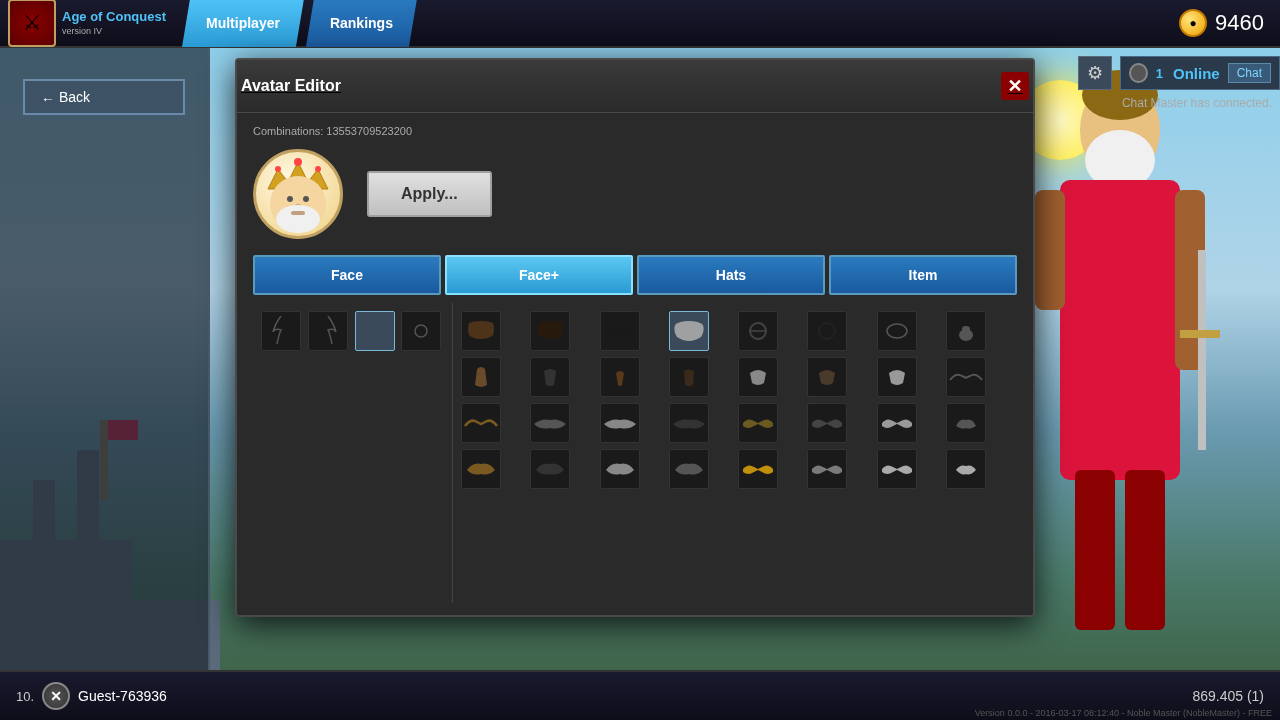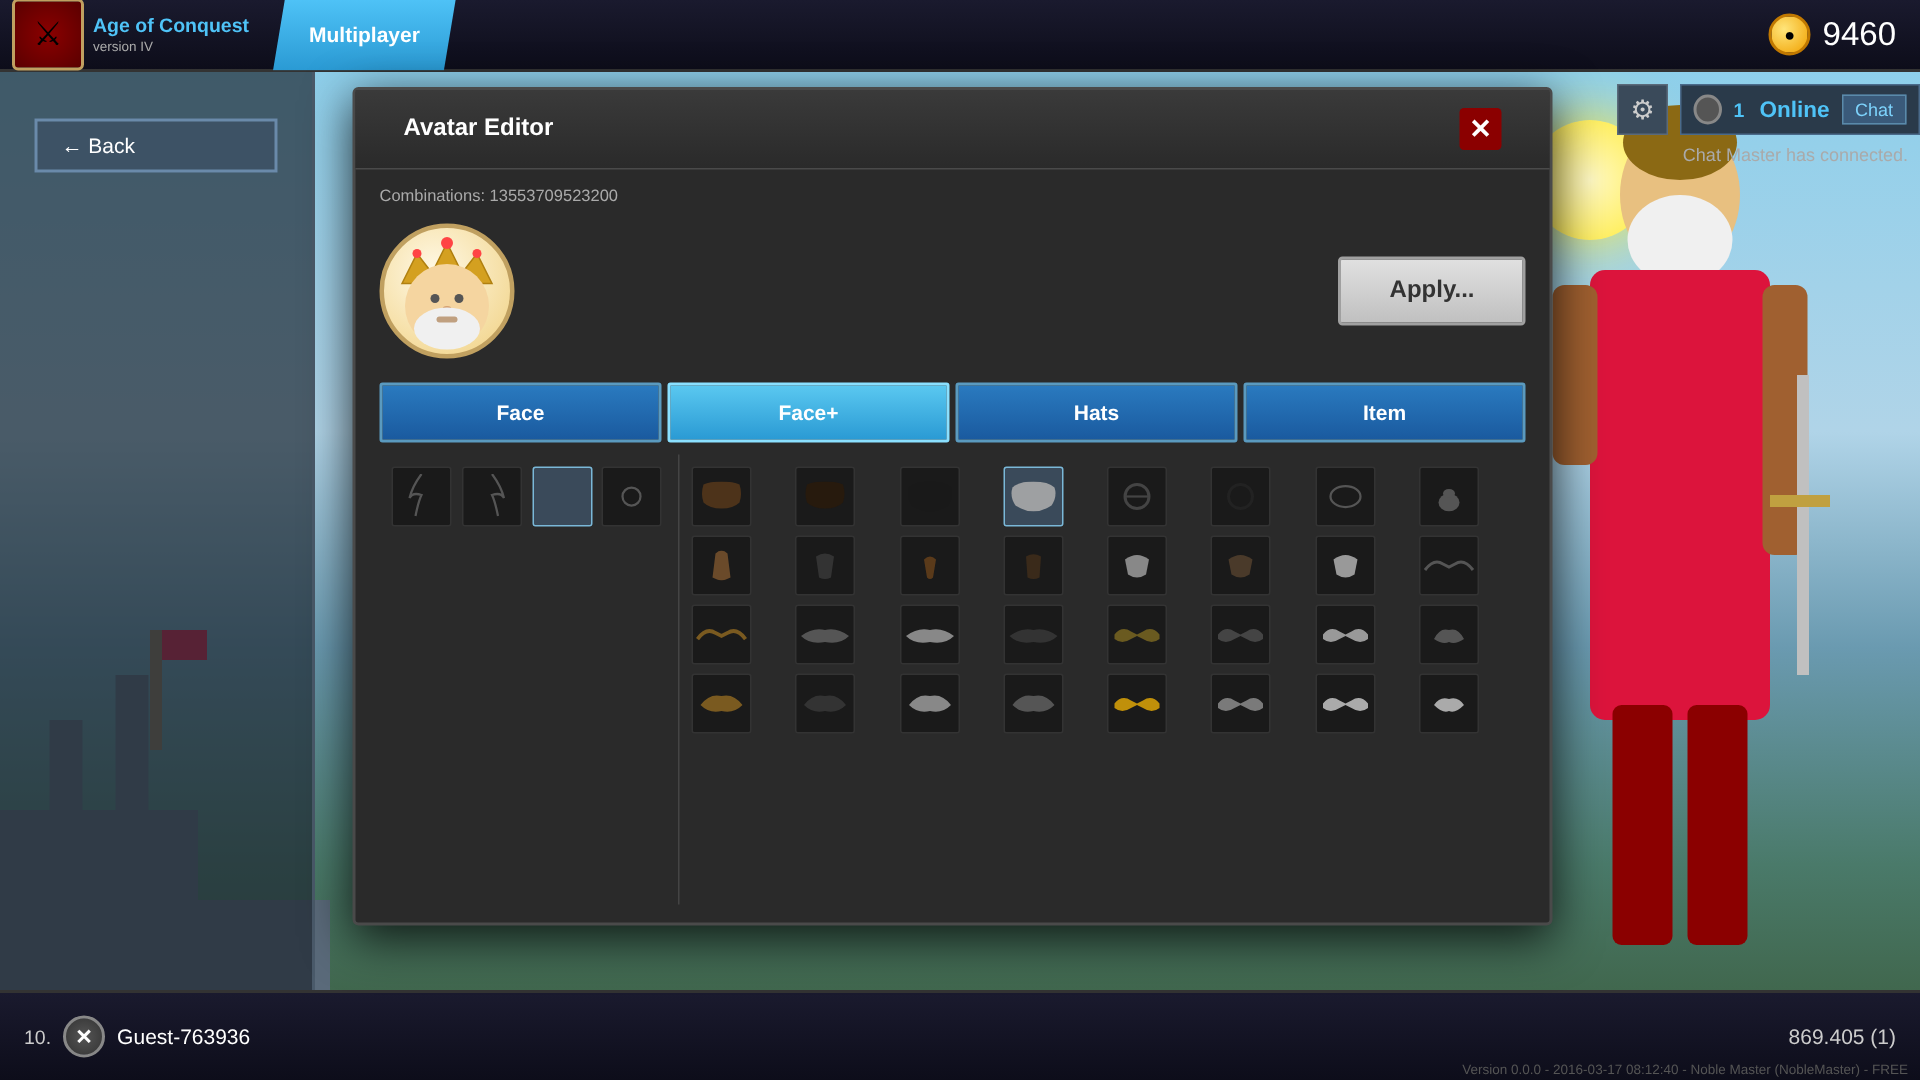--- a/index.html
+++ b/index.html
@@ -147,21 +147,21 @@
       font-size: 22px;
       font-weight: normal;
     }
 
     
     .bottom-bar {
       position: absolute;
       bottom: 0;
       left: 0;
       right: 0;
-      height: 60px;
+      height: 50px;
       background: linear-gradient(180deg, #1a1a2e, #0d0d1a);
       border-top: 2px solid #333;
       display: flex;
       align-items: center;
       padding: 0 16px;
       z-index: 100;
     }
 
     .player-rank {
       color: #ccc;
@@ -307,25 +307,26 @@
       background: #2a2a2a;
       border: 2px solid #4a4a4a;
       border-radius: 4px;
       width: 800px;
       padding: 0;
       box-shadow: 0 8px 32px rgba(0,0,0,0.8);
     }
 
     .modal-header {
       background: linear-gradient(180deg, #3a3a3a, #2a2a2a);
-      padding: 12px 32px;
+      padding: 12px 4px;
       border-bottom: 1px solid #4a4a4a;
       display: flex;
       align-items: center;
       justify-content: space-between;
+      text-decoration: underline;
     }
 
     .modal-title {
       color: #fff;
       font-size: 16px;
       font-weight: bold;
     }
 
     .modal-close {
       width: 28px;
@@ -350,21 +351,21 @@
       color: #aaa;
       font-size: 11px;
       margin-bottom: 12px;
     }
 
     .avatar-preview-area {
       display: flex;
       align-items: center;
       gap: 24px;
       margin-bottom: 16px;
-      justify-content: space-between;
+      justify-content: flex-start;
     }
 
     .avatar-preview {
       width: 90px;
       height: 90px;
       background: radial-gradient(circle at 40% 35%, #fff9e6, #f0d080);
       border-radius: 50%;
       display: flex;
       align-items: center;
       justify-content: center;
@@ -484,20 +485,21 @@
 
 <div class="top-bar">
   <div class="logo-area">
     <div class="logo-shield">⚔</div>
     <div class="logo-text">
       <div class="main">Age of Conquest</div>
       <div class="version">version IV</div>
     </div>
   </div>
   <button class="nav-btn active">Multiplayer</button>
+  <button class="nav-btn">Rankings</button>
   <div class="coins-area">
     <div class="coin-icon">●</div>
     <span class="coin-count">9460</span>
   </div>
 </div>
 
 <div class="gear-btn">⚙</div>
 
 <div class="online-bar">
   <div class="online-dot"></div>

